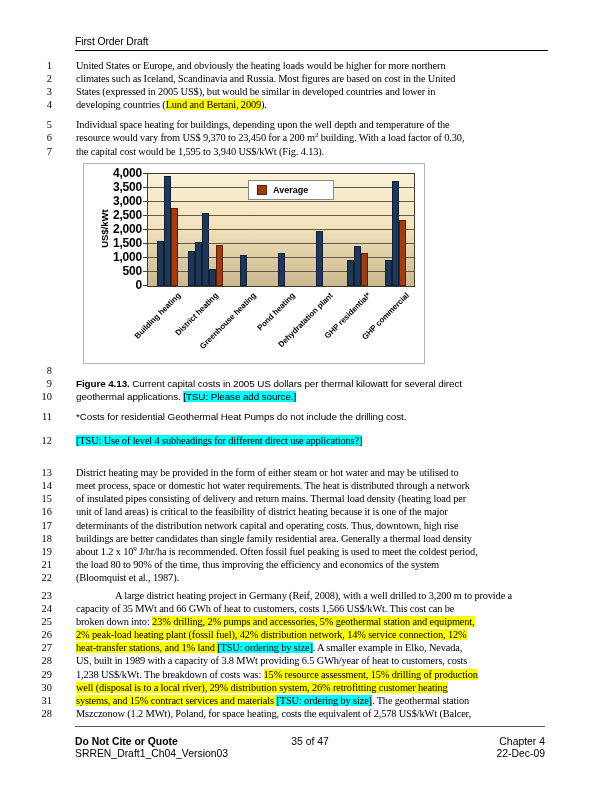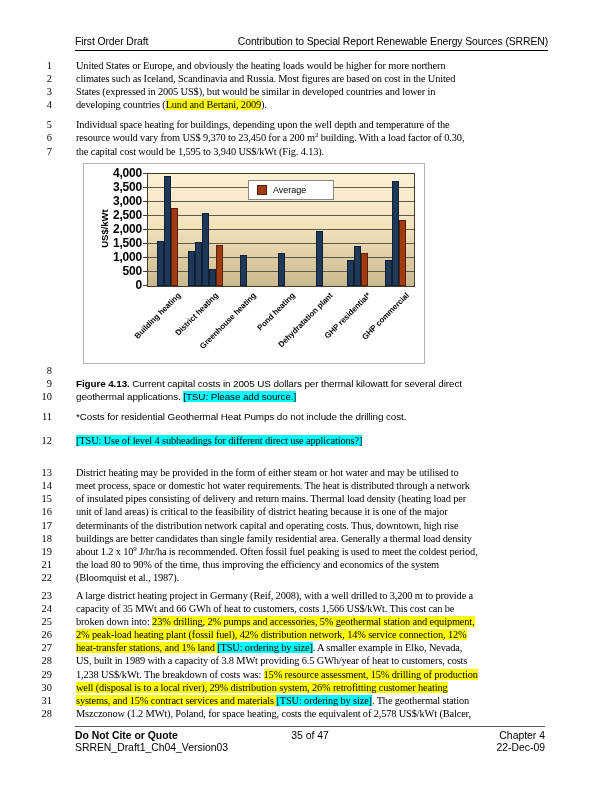--- a/index.html
+++ b/index.html
@@ -29,39 +29,38 @@
          line-height:10px;letter-spacing:-0.2px;}
   .tickmark{position:absolute;left:59px;width:4px;height:1px;background:#403B2F;}
   .plot{position:absolute;left:63px;top:9px;width:266px;height:112px;
         background:linear-gradient(180deg,#FBF0D5 0%,#F3E4BE 45%,#CBB88D 100%);
         border:1px solid #403B2F;box-sizing:content-box;}
   .gridline{position:absolute;left:0;width:266px;height:1px;background:#5F594B;}
   .bar{position:absolute;width:7px;box-sizing:border-box;}
   .legend{position:absolute;left:100px;top:6px;width:84px;height:18px;background:#fff;
           border:1px solid #8a8a8a;display:flex;align-items:center;}
   .legend .swatch{flex:none;width:10px;height:10px;margin-left:8px;box-sizing:border-box;}
-  .legend .lab{margin-left:6px;font-size:9px;font-weight:400;}
+  .legend .lab{margin-left:6px;font-size:9px;font-weight:700;}
   .xlabel{position:absolute;top:127px;transform:rotate(-45deg);transform-origin:100% 0;
           white-space:nowrap;font-weight:bold;font-size:8px;letter-spacing:-0.1px;}
   
   .footer{position:absolute;top:726px;left:75px;width:470px;border-top:1px solid #555;
-          padding-top:3px;font-family:"Liberation Sans","DejaVu Sans",sans-serif;font-size:10.4px;}
+          padding-top:9px;font-family:"Liberation Sans","DejaVu Sans",sans-serif;font-size:10.4px;}
   .frow{display:grid;grid-template-columns:1fr auto 1fr;line-height:12px;}
   .frow .b{font-weight:bold;}
   .frow .c{text-align:center;}
   .frow .r{text-align:right;}
 </style>
 </head>
 <body>
 
 <div class="page">
 
   <div class="header">
     <span>First Order Draft</span>
-    <span>Contribution to Special Report Renewable Energy Sources (SRREN)</span>
   </div>
 
   <div class="content" id="content">
       <div class="line">
         <span class="num">1</span>
         <span class="txt"><span class="seg">United States or Europe, and obviously the heating loads would be higher for more northern</span></span>
       </div>
       <div class="line">
         <span class="num">2</span>
         <span class="txt"><span class="seg">climates such as Iceland, Scandinavia and Russia. Most figures are based on cost in the United</span></span>
@@ -195,21 +194,21 @@
         <span class="txt"><span class="seg">about 1.2 x 10</span><sup class="seg sup">9</sup><span class="seg"> J/hr/ha is recommended. Often fossil fuel peaking is used to meet the coldest period,</span></span>
       </div>
       <div class="line">
         <span class="num">21</span>
         <span class="txt"><span class="seg">the load 80 to 90% of the time, thus improving the efficiency and economics of the system</span></span>
       </div>
       <div class="line">
         <span class="num">22</span>
         <span class="txt"><span class="seg">(Bloomquist et al., 1987).</span></span>
       </div>
-      <div class="line" style="margin-top: 5px;">
+      <div class="line" style="margin-top: 5px; gap: 39px;">
         <span class="num">23</span>
         <span class="txt"><span class="seg">A large district heating project in Germany (Reif, 2008), with a well drilled to 3,200 m to provide a</span></span>
       </div>
       <div class="line">
         <span class="num">24</span>
         <span class="txt"><span class="seg">capacity of 35 MWt and 66 GWh of heat to customers, costs 1,566 US$/kWt. This cost can be</span></span>
       </div>
       <div class="line">
         <span class="num">25</span>
         <span class="txt"><span class="seg">broken down into: </span><span class="seg hl-y">23% drilling, 2% pumps and accessories, 5% geothermal station and equipment,</span></span>

